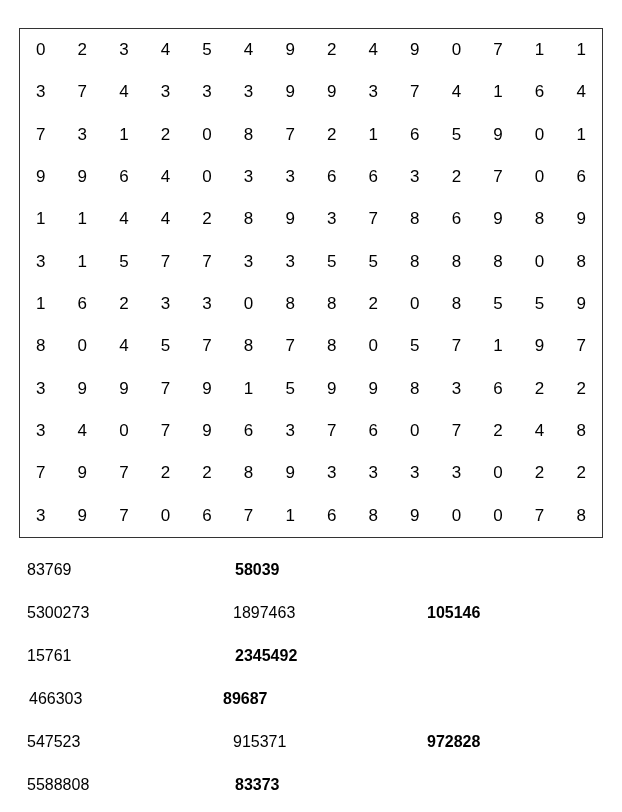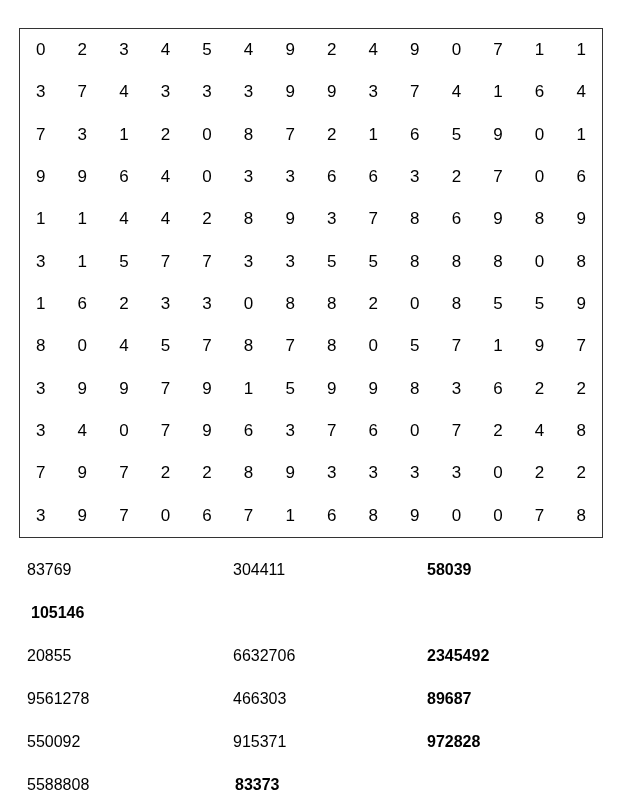--- a/index.html
+++ b/index.html
@@ -270,38 +270,37 @@
           <td>7</td>
           <td>8</td>
         </tr>
       </tbody>
     </table>
   </div>
 
   <div id="numbers-panel">
     <div class="num-row">
       <span class="num-cell c0">83769</span>
-      <span class="num-cell c1">304411</span>
       <span class="num-cell c2">58039</span>
     </div>
     <div class="num-row">
+      <span class="num-cell c0">5300273</span>
+      <span class="num-cell c1">1897463</span>
       <span class="num-cell c2">105146</span>
     </div>
     <div class="num-row">
-      <span class="num-cell c0">20855</span>
-      <span class="num-cell c1">6632706</span>
+      <span class="num-cell c0">15761</span>
       <span class="num-cell c2">2345492</span>
     </div>
     <div class="num-row">
-      <span class="num-cell c0">9561278</span>
       <span class="num-cell c1">466303</span>
       <span class="num-cell c2">89687</span>
     </div>
     <div class="num-row">
-      <span class="num-cell c0">550092</span>
+      <span class="num-cell c0">547523</span>
       <span class="num-cell c1">915371</span>
       <span class="num-cell c2">972828</span>
     </div>
     <div class="num-row">
       <span class="num-cell c0">5588808</span>
       <span class="num-cell c2">83373</span>
     </div>
   </div>
 
 </div>

